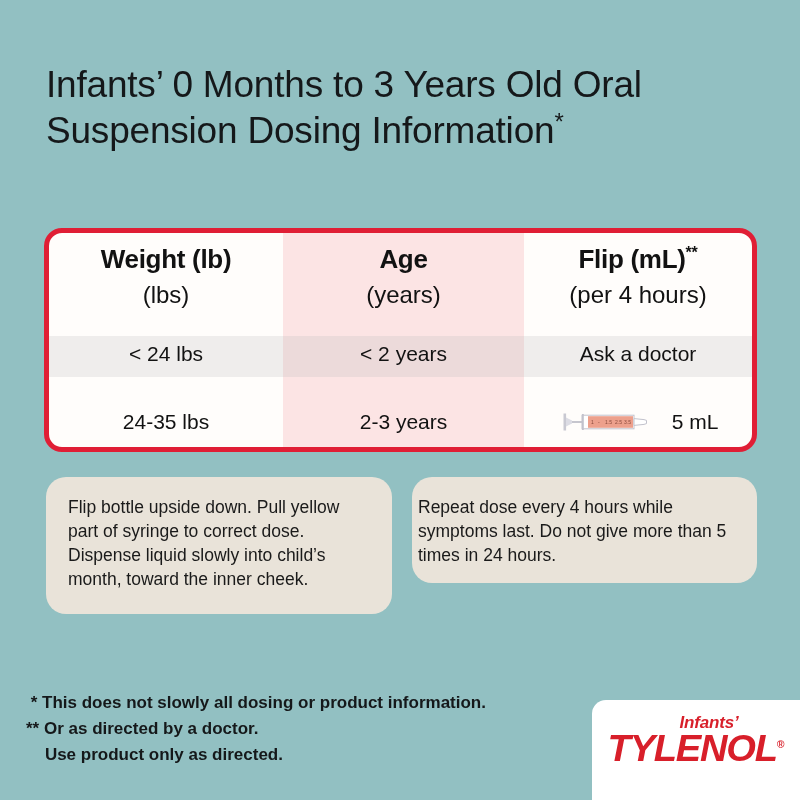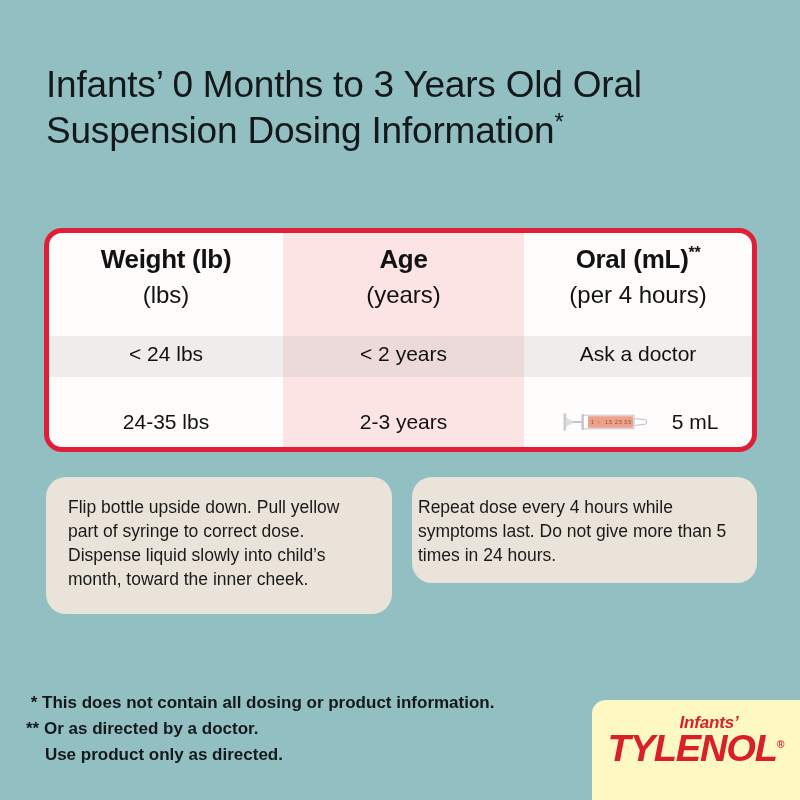--- a/index.html
+++ b/index.html
@@ -157,21 +157,21 @@
   }
   .fn-line { white-space: pre; }
 
   
   .logo-block {
     position: absolute;
     left: 592px;
     top: 700px;
     width: 208px;
     height: 100px;
-    background: #fef9c3;
+    background: #ffffff;
     border-top-left-radius: 14px;
     overflow: hidden;
   }
   .logo-inner {
     position: absolute;
     left: 0;
     top: 14px;
     width: 100%;
     text-align: center;
     color: #d81f2a;
@@ -210,21 +210,21 @@
 </div>
 
 <div class="table-wrap">
   <div class="table-inner">
     <div class="col-tint"></div>
     <div class="row-stripe"></div>
 
     <div class="trow head-row">
       <div class="cell c1 head-main">Weight (lb)</div>
       <div class="cell c2 head-main">Age</div>
-      <div class="cell c3 head-main"><span>Oral (mL)</span><span class="sup2">**</span></div>
+      <div class="cell c3 head-main"><span>Flip (mL)</span><span class="sup2">**</span></div>
     </div>
 
     <div class="trow head-sub-row">
       <div class="cell c1 head-sub">(lbs)</div>
       <div class="cell c2 head-sub">(years)</div>
       <div class="cell c3 head-sub">(per 4 hours)</div>
     </div>
 
     <div class="trow data-row-1">
       <div class="cell c1 data-cell">&lt; 24 lbs</div>
@@ -265,21 +265,21 @@
         </div>
       </div>
     </div>
   </div>
 </div>
 
 <div class="info-box info-left">Flip bottle upside down. Pull yellow part of syringe to correct dose. Dispense liquid slowly into child’s month, toward the inner cheek.</div>
 <div class="info-box info-right">Repeat dose every 4 hours while symptoms last. Do not give more than 5 times in 24 hours.</div>
 
 <div class="footnotes">
-  <div class="fn-line"> * This does not contain all dosing or product information.</div>
+  <div class="fn-line"> * This does not slowly all dosing or product information.</div>
   <div class="fn-line">** Or as directed by a doctor.</div>
   <div class="fn-line">    Use product only as directed.</div>
 </div>
 
 <div class="logo-block">
   <div class="logo-inner">
     <div class="logo-infants">Infants’</div>
     <div class="logo-tylenol"><span>TYLENOL</span><span class="logo-reg">®</span></div>
   </div>
 </div>

